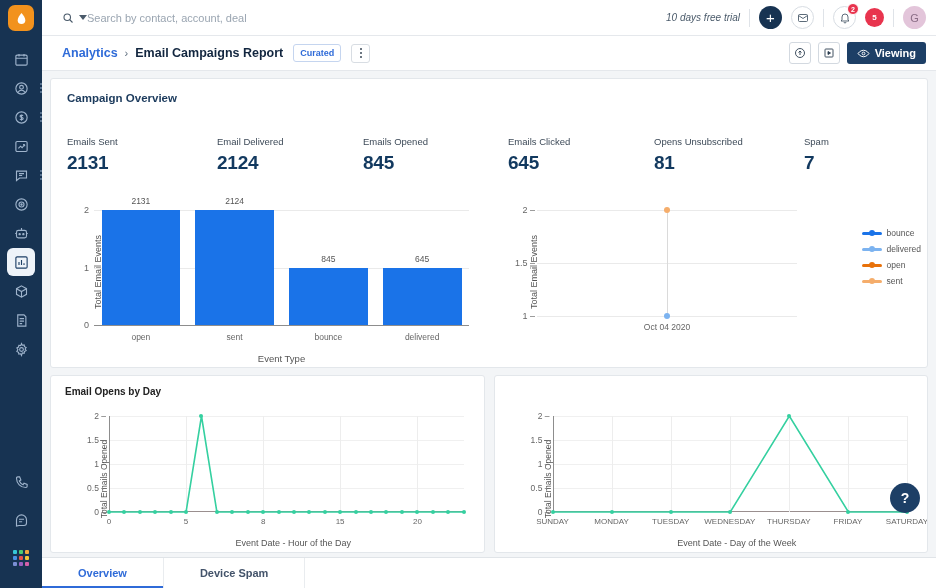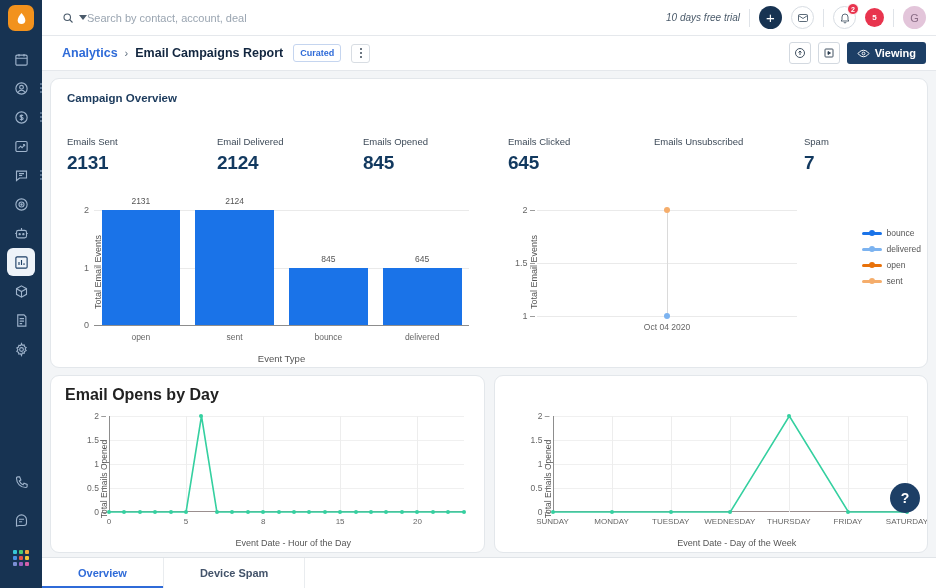--- a/index.html
+++ b/index.html
@@ -102,21 +102,21 @@
     width: 22px; height: 22px; border: 1px solid #d3d9e0; border-radius: 3px; background: #fff;
     display: flex; align-items: center; justify-content: center; color: #2d3e50;
   }
   .viewing-btn {
     height: 22px; background: #1d3f66; color: #fff; border-radius: 3px; font-size: 11px;
     display: flex; align-items: center; gap: 5px; padding: 0 10px; font-weight: bold;
   }
 
   
   .content { flex: 1 1 auto; overflow: hidden; padding: 7px 8px 0 8px; position: relative; }
-  .panel { background: #fff; border: 1px solid #e3e7eb; border-radius: 9px; }
+  .panel { background: #fff; border: 1px solid #e3e7eb; border-radius: 3px; }
 
   .overview-panel { padding: 13px 0 0 0; height: 290px; }
   .panel-title { font-size: 11.5px; font-weight: bold; color: #1b3a5c; padding: 0 16px; }
 
   .kpis { display: flex; padding: 32px 16px 0 16px; }
   .kpi { flex: 0 0 auto; }
   .kpi-label { font-size: 9.5px; color: #3d4a58; margin-bottom: 5px; }
   .kpi-value { font-size: 19px; font-weight: bold; color: #12395f; letter-spacing: -0.2px; }
 
   .charts-row { display: flex; margin-top: 18px; }
@@ -153,21 +153,21 @@
   .legend-item { display: flex; align-items: center; gap: 5px; font-size: 8.5px; color: #555; }
   .legend-swatch { width: 20px; height: 3px; border-radius: 2px; position: relative; }
   .legend-swatch::after {
     content: ""; position: absolute; left: 50%; top: 50%; width: 6px; height: 6px;
     border-radius: 50%; transform: translate(-50%, -50%); background: inherit;
   }
 
   
   .lower-row { display: flex; gap: 9px; margin-top: 7px; height: 178px; }
   .lower-panel { flex: 1 1 0; padding: 10px 0 0 0; position: relative; overflow: hidden; }
-  .lower-title { font-size: 16px; font-weight: bold; color: #222; padding: 0 14px 0 14px; }
+  .lower-title { font-size: 10px; font-weight: bold; color: #222; padding: 0 14px 0 14px; }
   .mini-chart { position: absolute; left: 0; right: 6px; top: 30px; bottom: 0; }
   .mini-plot { position: absolute; left: 58px; right: 14px; top: 10px; bottom: 40px; }
   .mini-ytitle {
     position: absolute; left: 14px; top: 50%; transform: translateY(-50%) rotate(-90deg);
     font-size: 8.5px; color: #555; white-space: nowrap;
   }
   .mini-xtitle { position: absolute; left: 58px; right: 0; bottom: 4px; text-align: center; font-size: 9px; color: #555; }
   .mini-baseline { position: absolute; left: 0; right: 0; bottom: 0; height: 1px; background: #9a8f8f; }
   .mini-vgrid { position: absolute; top: 0; bottom: 0; width: 1px; background: #ededed; }
   .mini-hgrid { position: absolute; left: 0; right: 0; height: 1px; background: #f0f0f0; }
@@ -409,21 +409,22 @@
           </div>
           <div class="kpi" style="width:145px">
             <div class="kpi-label">Emails Opened</div>
             <div class="kpi-value">845</div>
           </div>
           <div class="kpi" style="width:146px">
             <div class="kpi-label">Emails Clicked</div>
             <div class="kpi-value">645</div>
           </div>
           <div class="kpi" style="width:150px">
-            <div class="kpi-label">Emails Unsubscribed</div>
+            <div class="kpi-label">Opens Unsubscribed</div>
+            <div class="kpi-value">81</div>
           </div>
           <div class="kpi">
             <div class="kpi-label">Spam</div>
             <div class="kpi-value">7</div>
           </div>
         </div>
 
         <div class="charts-row">
 
           <div class="chart-half">

